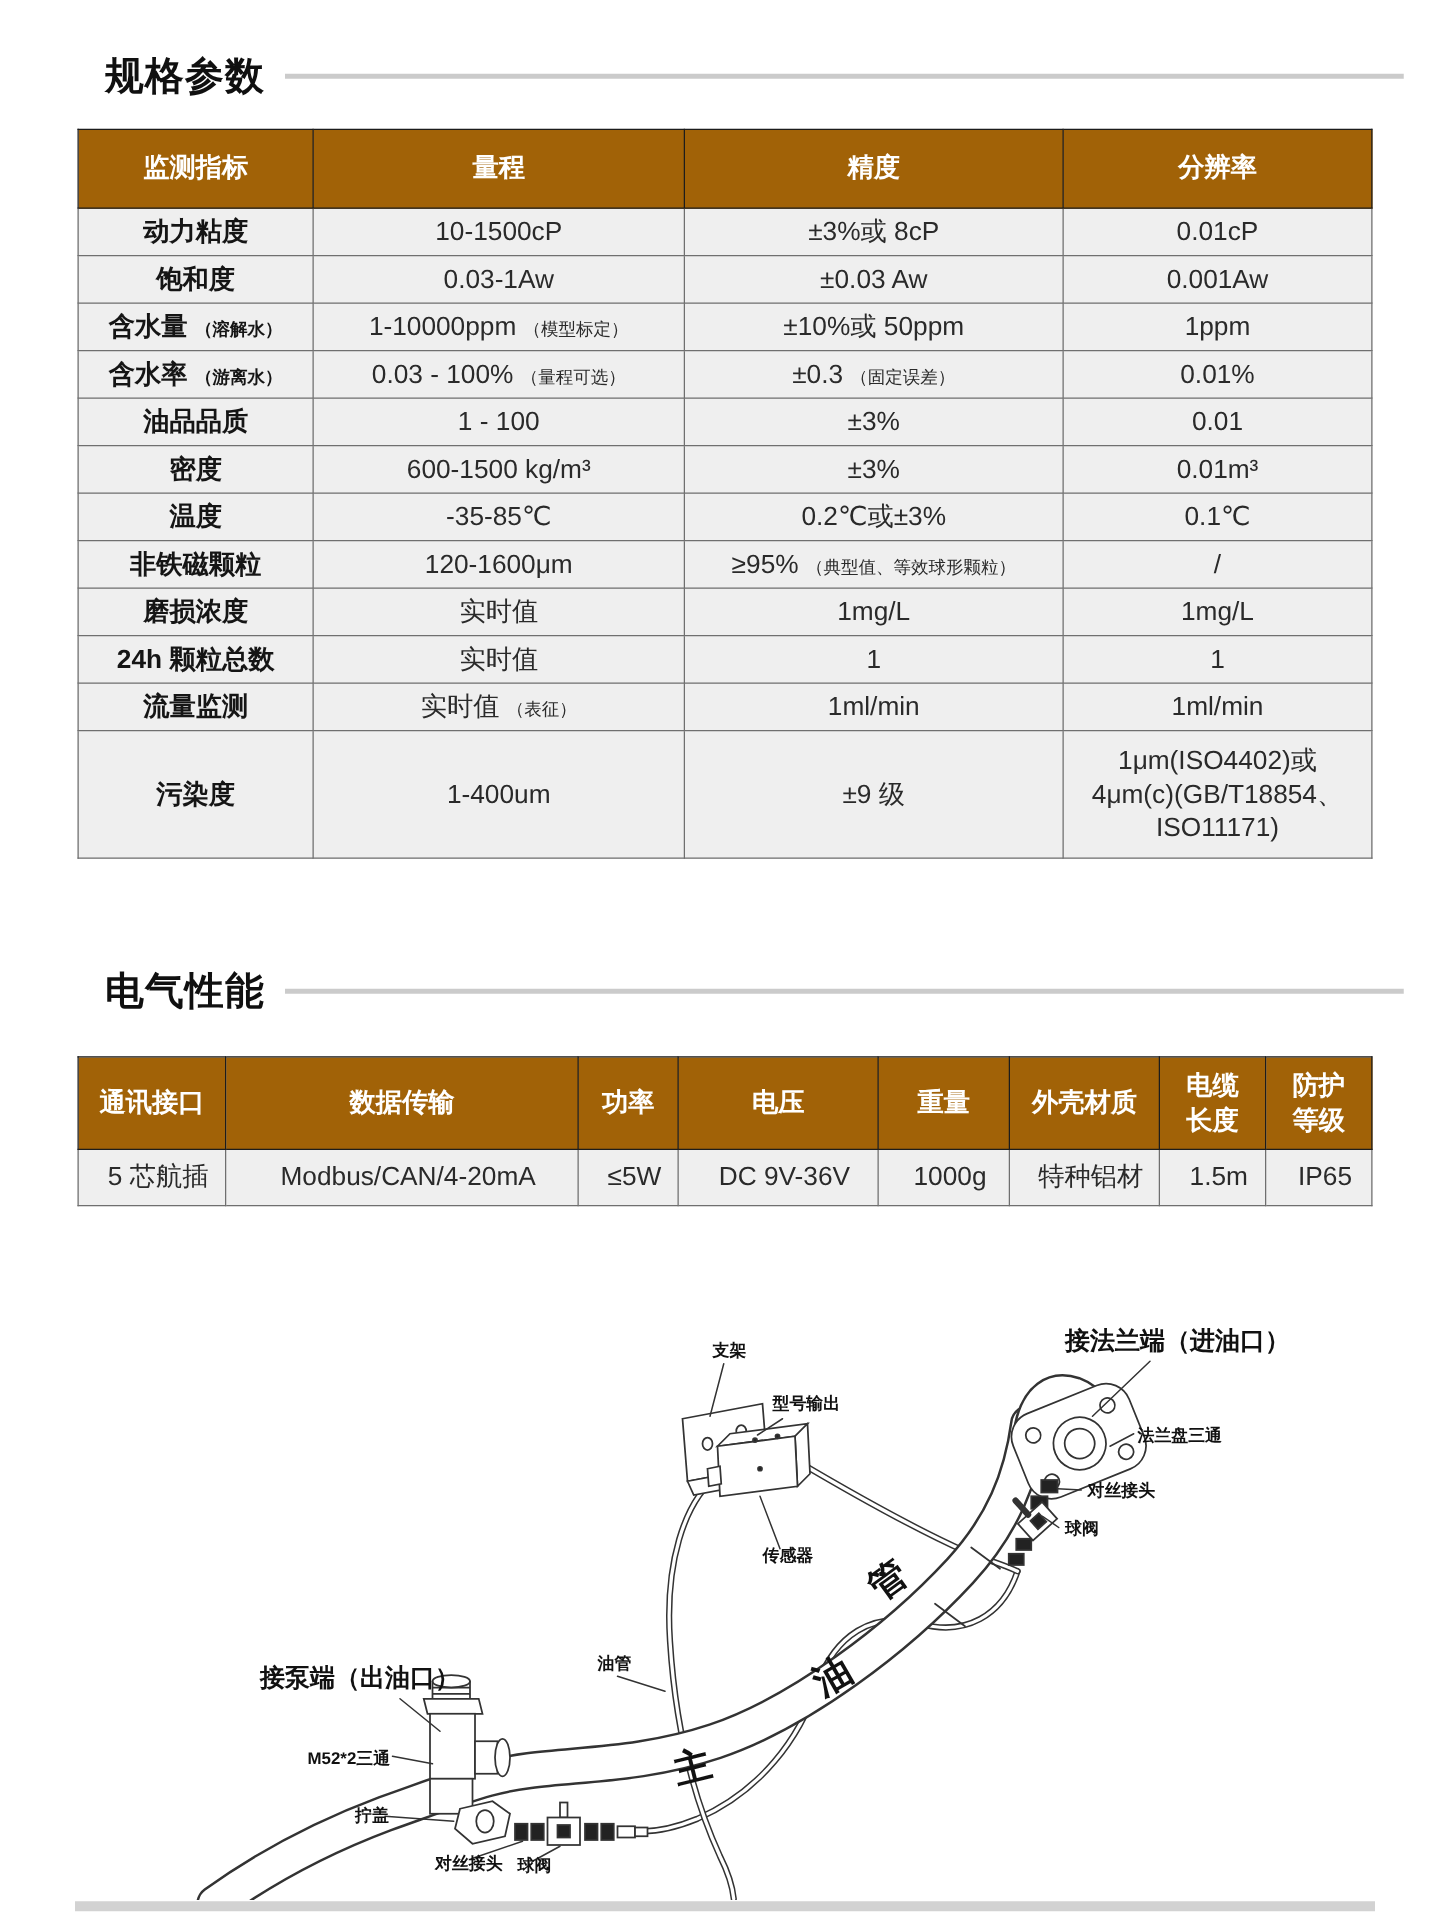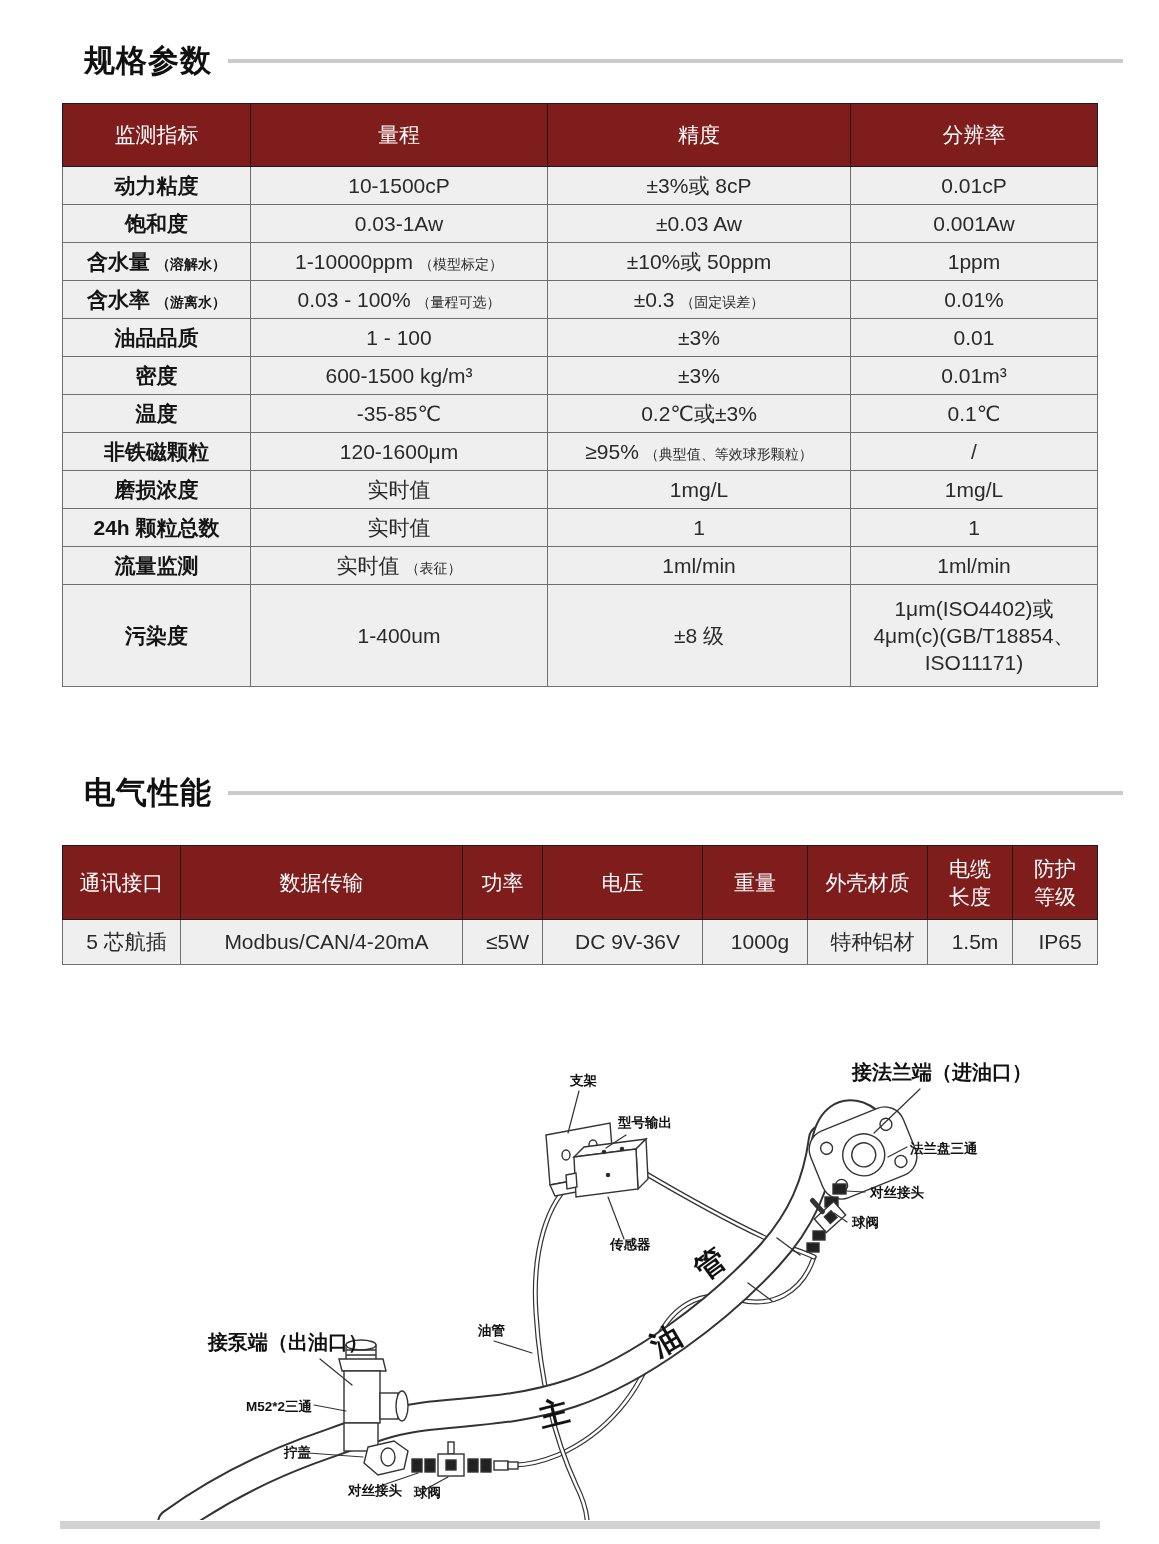--- a/index.html
+++ b/index.html
@@ -5,21 +5,21 @@
   html,body{margin:0;padding:0;background:#fff;}
   body{font-family:"Liberation Sans","DejaVu Sans",sans-serif;color:#222;}
   .page{position:relative;width:1159px;height:1544px;background:#fff;overflow:hidden;}
 
   .sec-title{position:absolute;left:58px;display:flex;align-items:center;width:1039px;margin-left:26px;}
   .sec-title h2{margin:0;font-size:31px;font-weight:bold;color:#101010;letter-spacing:1px;white-space:nowrap;}
   .sec-title .rule{flex:1;height:4px;background:#cbcbcb;margin-left:16px;}
 
   table{position:absolute;left:62px;border-collapse:collapse;table-layout:fixed;width:1035px;background:#efefef;}
   th,td{border:1px solid #6f6f6f;text-align:center;vertical-align:middle;font-size:21px;color:#2a2a2a;padding:2px 10px;line-height:1.3;}
-  thead th{background:#7f1d1d;color:#fff;font-weight:normal;border-color:#1c1c1c;}
+  thead th{background:#a16207;color:#fff;font-weight:bold;border-color:#1c1c1c;}
 
   .spec-table{top:103px;}
   .spec-table thead th{height:58px;}
   .spec-table tbody td{height:33px;}
   .spec-table tbody tr.tall td{height:97px;}
   .spec-table td:first-child{font-weight:bold;color:#151515;}
   .note{font-size:14px;margin-top:28px;}
 
   .elec-table{top:845px;}
   .elec-table thead th{height:69px;padding:2px 11px;}
@@ -118,21 +118,21 @@
       </tr>
       <tr>
         <td>流量监测</td>
         <td><span>实时值</span> <span class="note">（表征）</span></td>
         <td>1ml/min</td>
         <td>1ml/min</td>
       </tr>
       <tr class="tall">
         <td>污染度</td>
         <td>1-400um</td>
-        <td>±8 级</td>
+        <td>±9 级</td>
         <td>1μm(ISO4402)或 4μm(c)(GB/T18854、ISO11171)</td>
       </tr>
     </tbody>
   </table>
 
   <div class="sec-title" style="top:772px;">
     <h2>电气性能</h2>
     <div class="rule"></div>
   </div>
 

